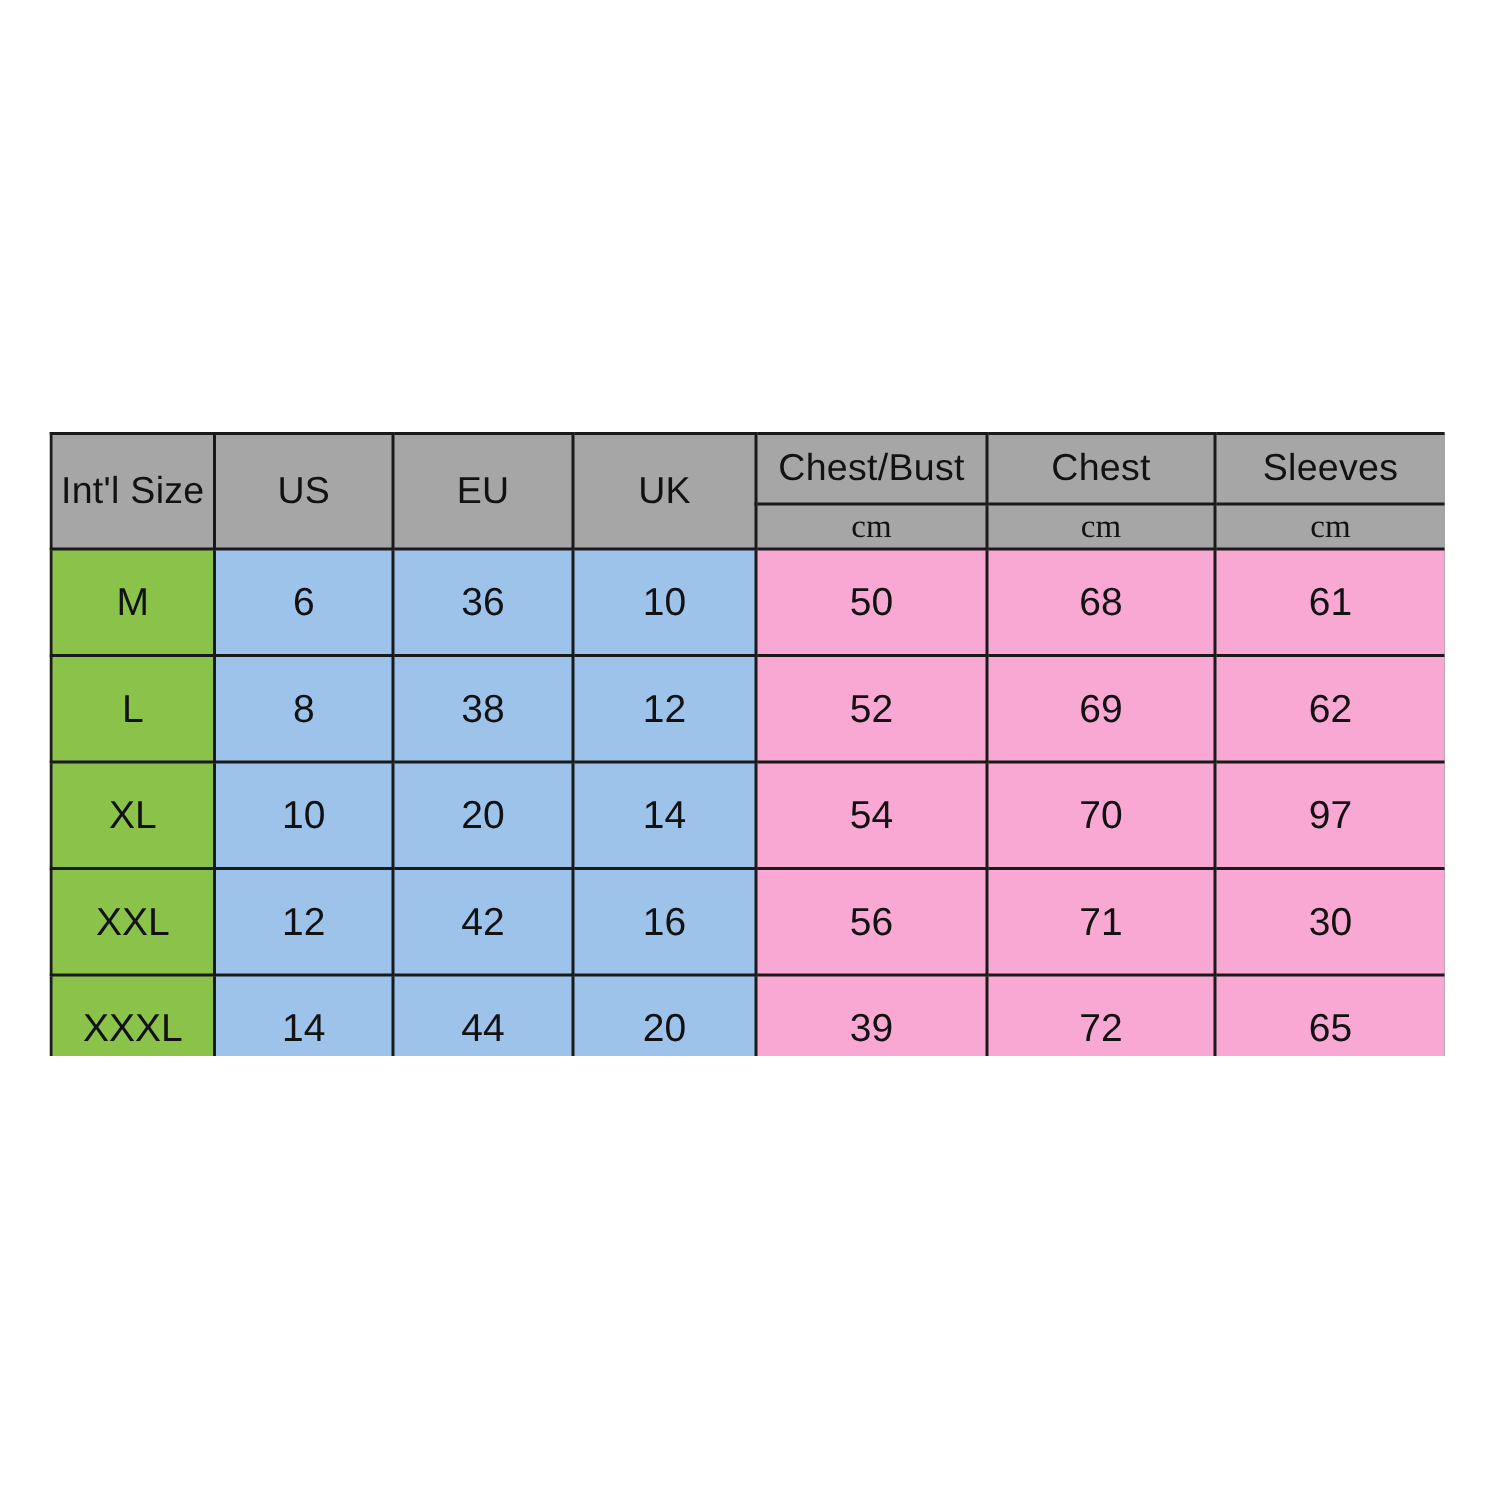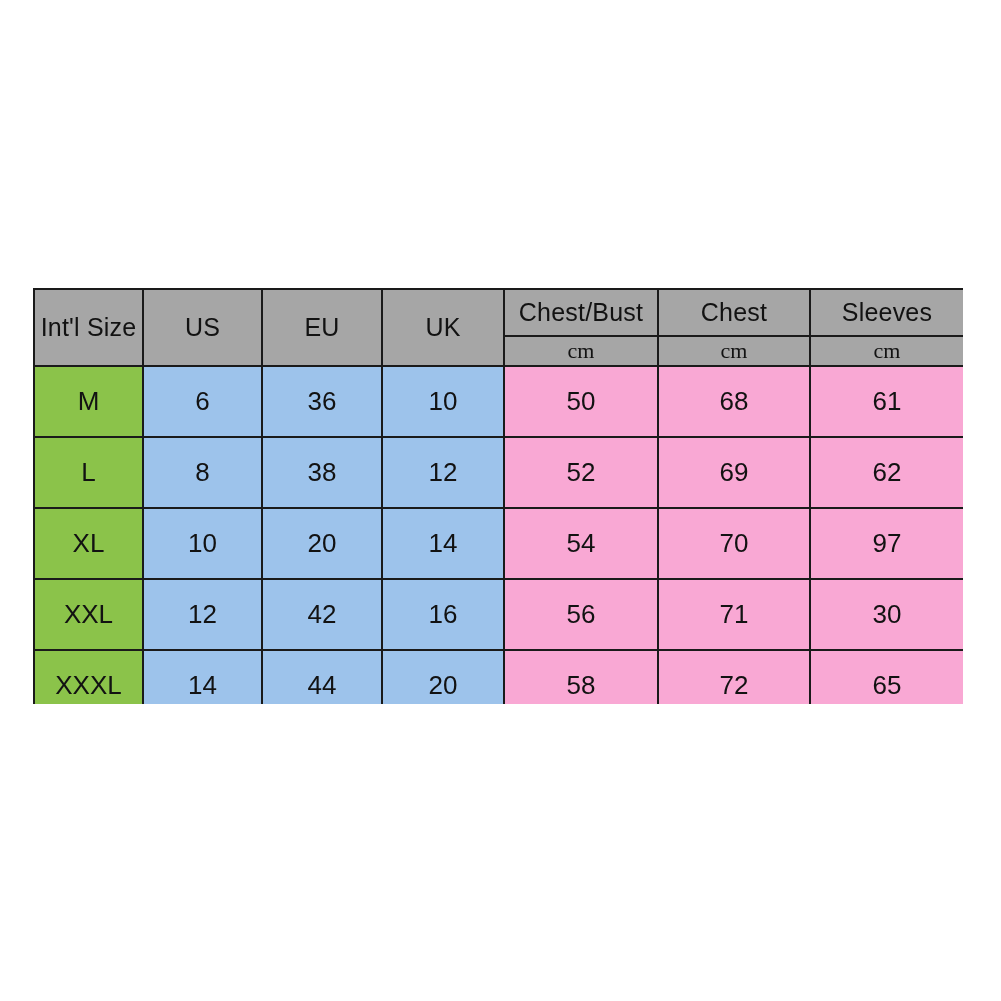--- a/index.html
+++ b/index.html
@@ -151,21 +151,21 @@
           <td class="intl-cell">16</td>
           <td class="meas-cell">56</td>
           <td class="meas-cell">71</td>
           <td class="meas-cell">30</td>
         </tr>
         <tr class="data-row">
           <td class="size-cell">XXXL</td>
           <td class="intl-cell">14</td>
           <td class="intl-cell">44</td>
           <td class="intl-cell">20</td>
-          <td class="meas-cell">58</td>
+          <td class="meas-cell">39</td>
           <td class="meas-cell">72</td>
           <td class="meas-cell">65</td>
         </tr>
 
       </tbody>
     </table>
 
   </div>
 </div>
 

